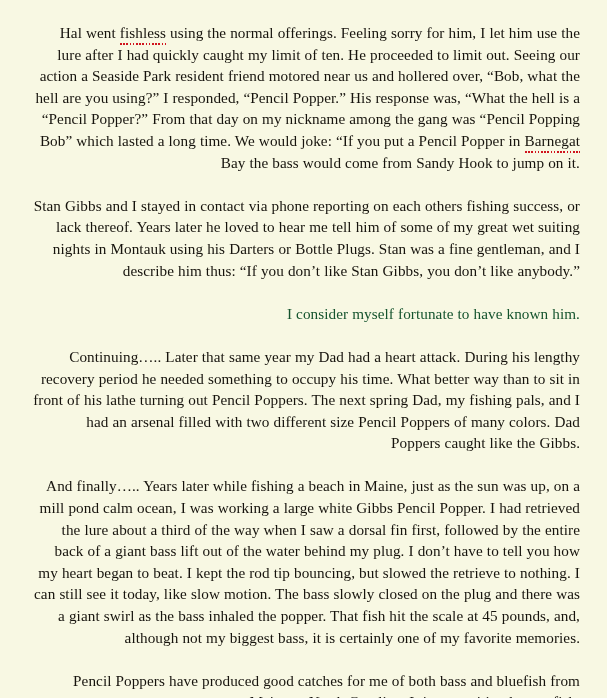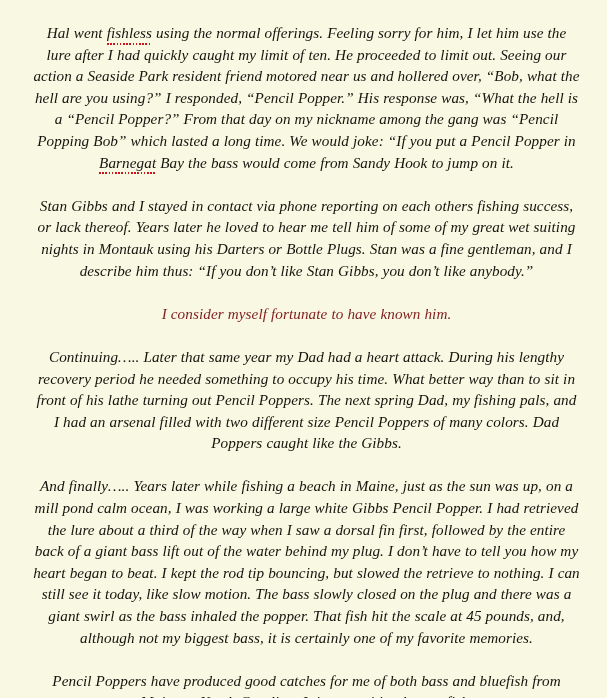--- a/index.html
+++ b/index.html
@@ -20,25 +20,24 @@
     background: #f8f8e3;
     box-sizing: border-box;
     padding: 22px 27px 0 33px;
     position: relative;
   }
   .para {
     font-family: "Liberation Serif", "DejaVu Serif", serif;
     font-size: 15.2px;
     line-height: 21.6px;
     color: #16130d;
-    text-align: center;
+    text-align: right;
     margin: 0 0 21.6px 0;
     letter-spacing: 0.005em;
     word-spacing: 0.01em;
-    font-style: italic;
     -webkit-font-smoothing: antialiased;
   }
   .para:last-child {
     margin-bottom: 0;
   }
   
   .misspelled {
     position: relative;
     display: inline-block;
     text-decoration: none;
@@ -59,18 +58,18 @@
     pointer-events: none;
   }
 </style>
 </head>
 <body style="background: rgb(248, 248, 227);">
 
 <div id="page" style="background: rgb(248, 248, 227);">
   <div id="body-text">
       <p class="para" style="color: rgb(22, 19, 13);"><span>Hal went </span><span class="misspelled">fishless</span><span> using the normal offerings. Feeling sorry for him, I let him use the lure after I had quickly caught my limit of ten. He proceeded to limit out. Seeing our action a Seaside Park resident friend motored near us and hollered over, “Bob, what the hell are you using?” I responded, “Pencil Popper.” His response was, “What the hell is a “Pencil Popper?” From that day on my nickname among the gang was “Pencil Popping Bob” which lasted a long time. We would joke: “If you put a Pencil Popper in </span><span class="misspelled">Barnegat</span><span> Bay the bass would come from Sandy Hook to jump on it.</span></p>
       <p class="para" style="color: rgb(22, 19, 13);"><span>Stan Gibbs and I stayed in contact via phone reporting on each others fishing success, or lack thereof. Years later he loved to hear me tell him of some of my great wet suiting nights in Montauk using his Darters or Bottle Plugs. Stan was a fine gentleman, and I describe him thus: “If you don’t like Stan Gibbs, you don’t like anybody.”</span></p>
-      <p class="para" style="color: #7f1d1d;"><span>I consider myself fortunate to have known him.</span></p>
+      <p class="para" style="color: #14532d;"><span>I consider myself fortunate to have known him.</span></p>
       <p class="para" style="color: rgb(22, 19, 13);"><span>Continuing….. Later that same year my Dad had a heart attack. During his lengthy recovery period he needed something to occupy his time. What better way than to sit in front of his lathe turning out Pencil Poppers. The next spring Dad, my fishing pals, and I had an arsenal filled with two different size Pencil Poppers of many colors. Dad Poppers caught like the Gibbs.</span></p>
       <p class="para" style="color: rgb(22, 19, 13);"><span>And finally….. Years later while fishing a beach in Maine, just as the sun was up, on a mill pond calm ocean, I was working a large white Gibbs Pencil Popper. I had retrieved the lure about a third  of the way when I saw a dorsal fin first, followed by the entire back of a giant bass lift out of the water behind my plug. I don’t have to tell you how my heart began to beat. I kept the rod tip bouncing, but slowed the retrieve to nothing. I can still see it today, like slow motion. The bass slowly closed on the plug and there was a giant swirl as the bass inhaled the popper. That fish hit the scale at 45 pounds, and, although not my biggest bass, it is certainly one of my favorite memories.</span></p>
       <p class="para" style="color: rgb(22, 19, 13);"><span>Pencil Poppers have produced good catches for me of both bass and bluefish from Maine to North Carolina. It is an exciting lure to fish.</span></p>
     </div>
 </div>
 
 </body></html>

